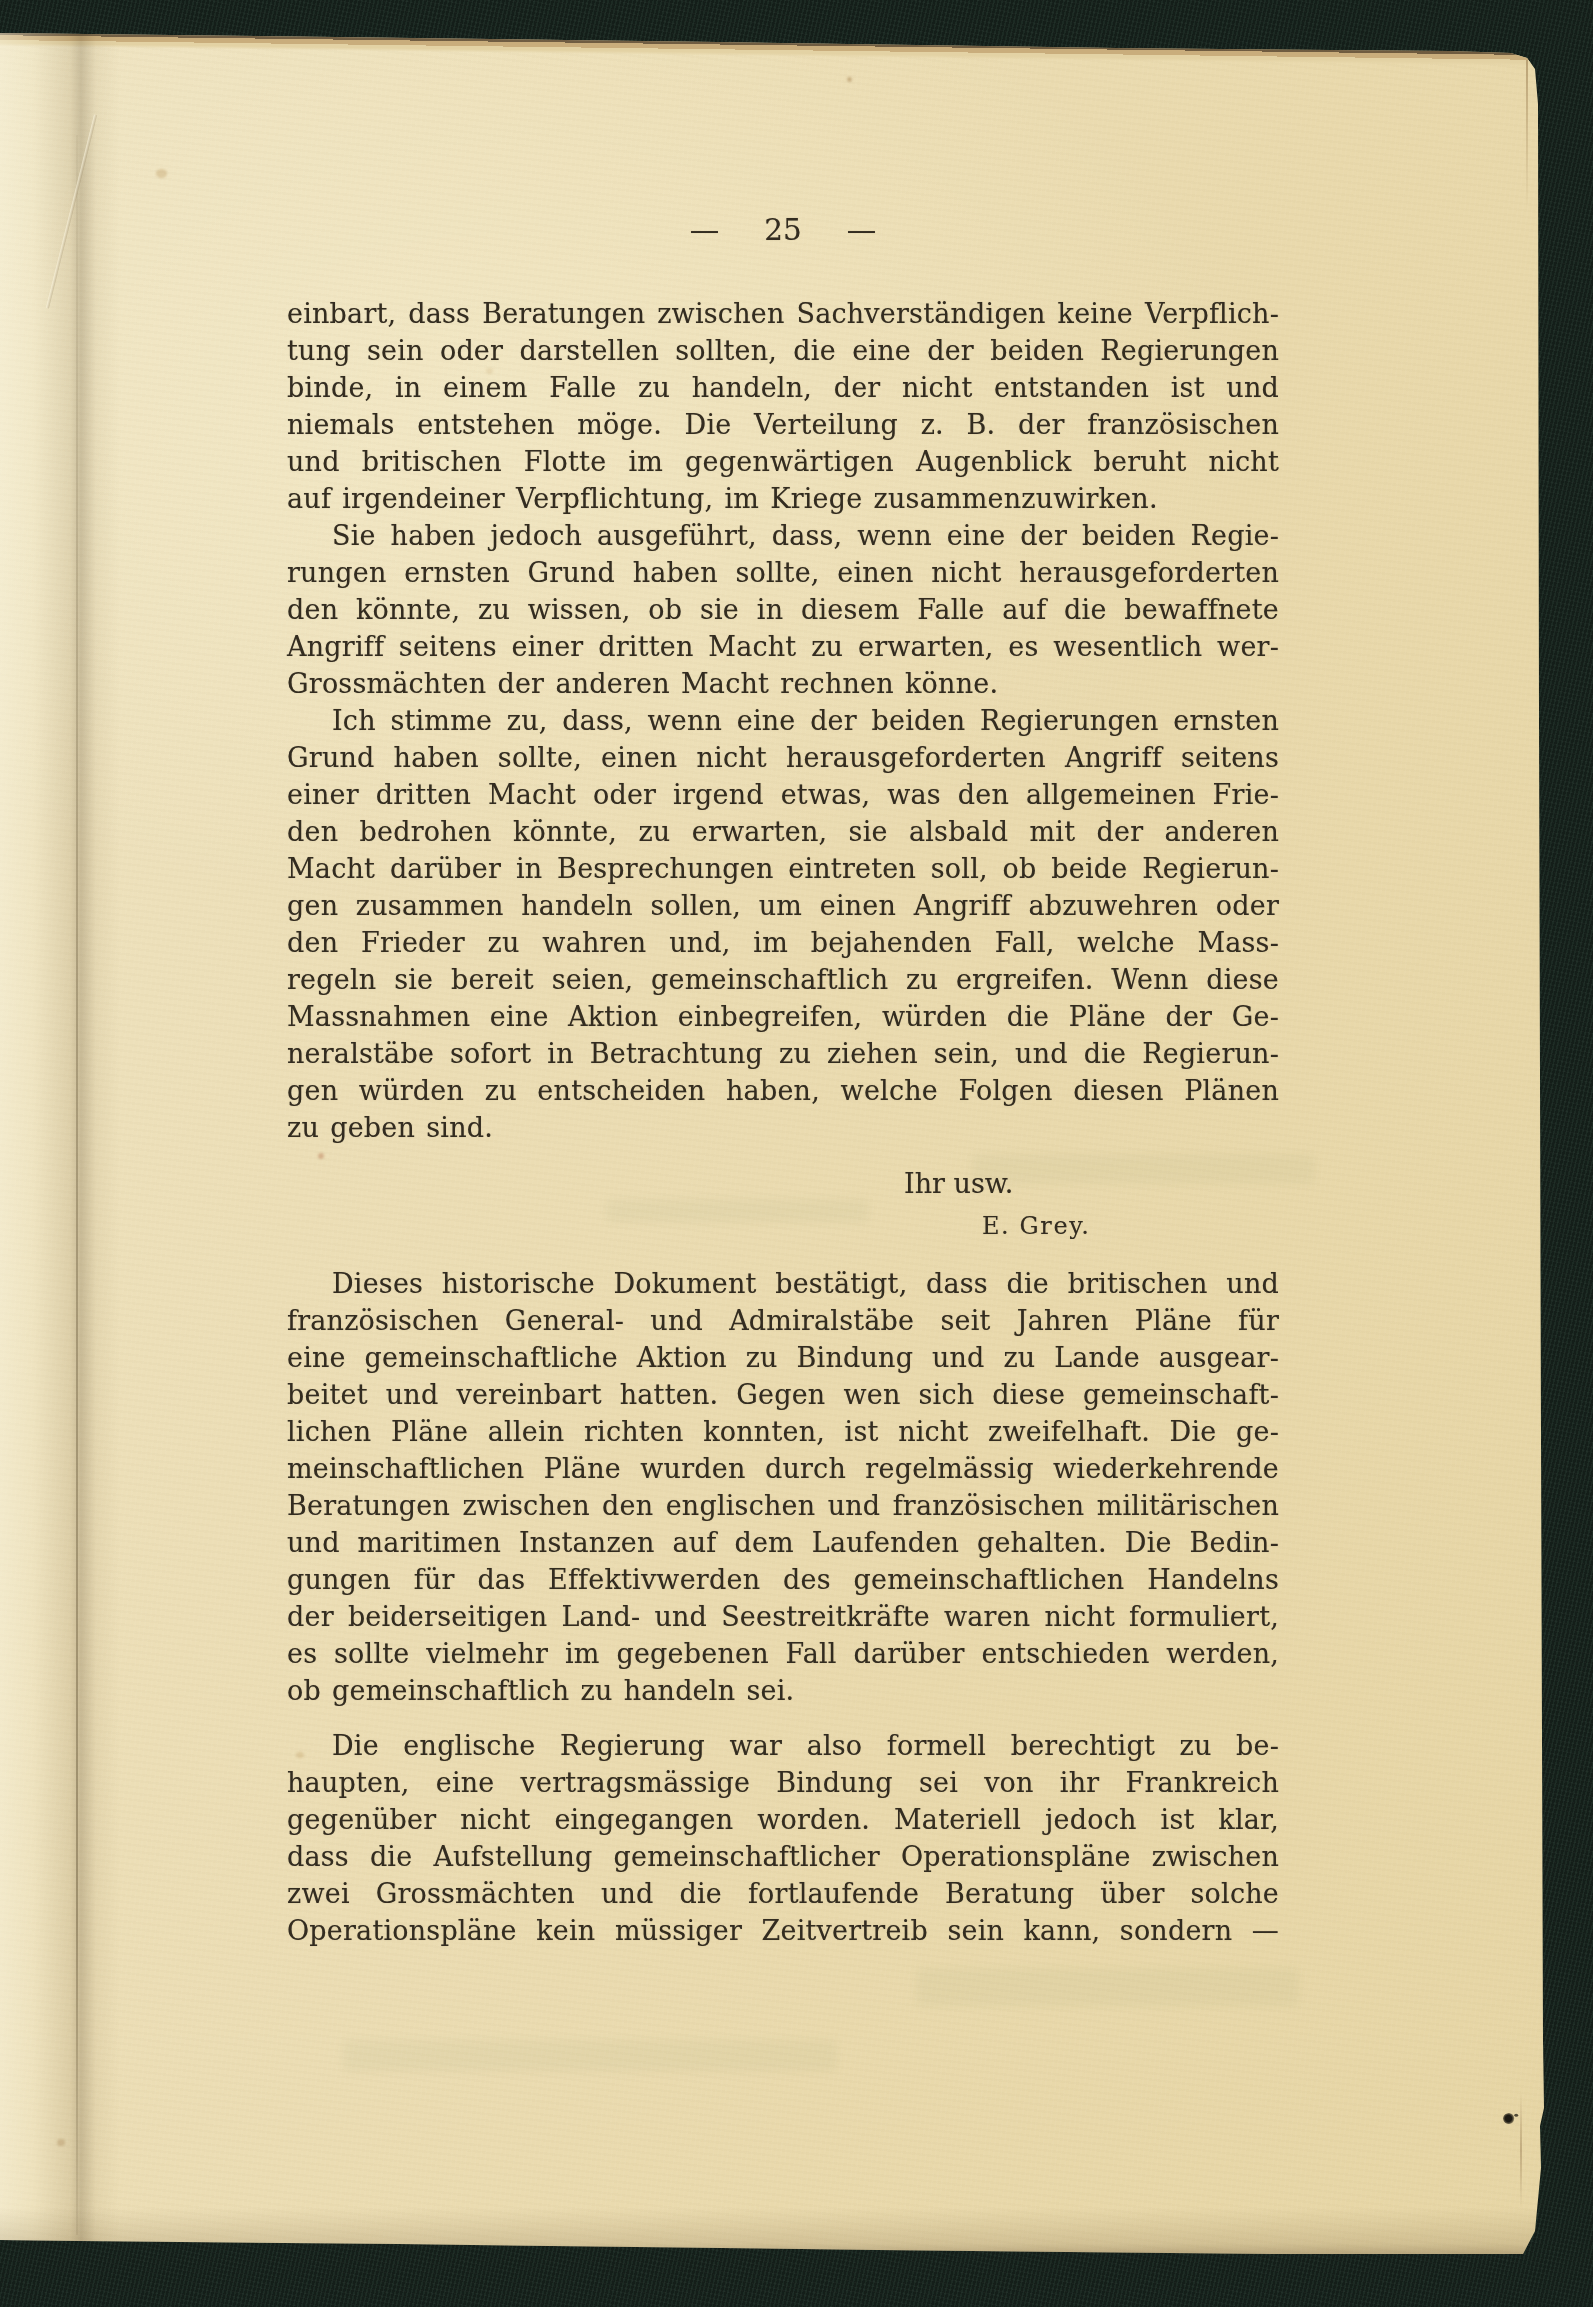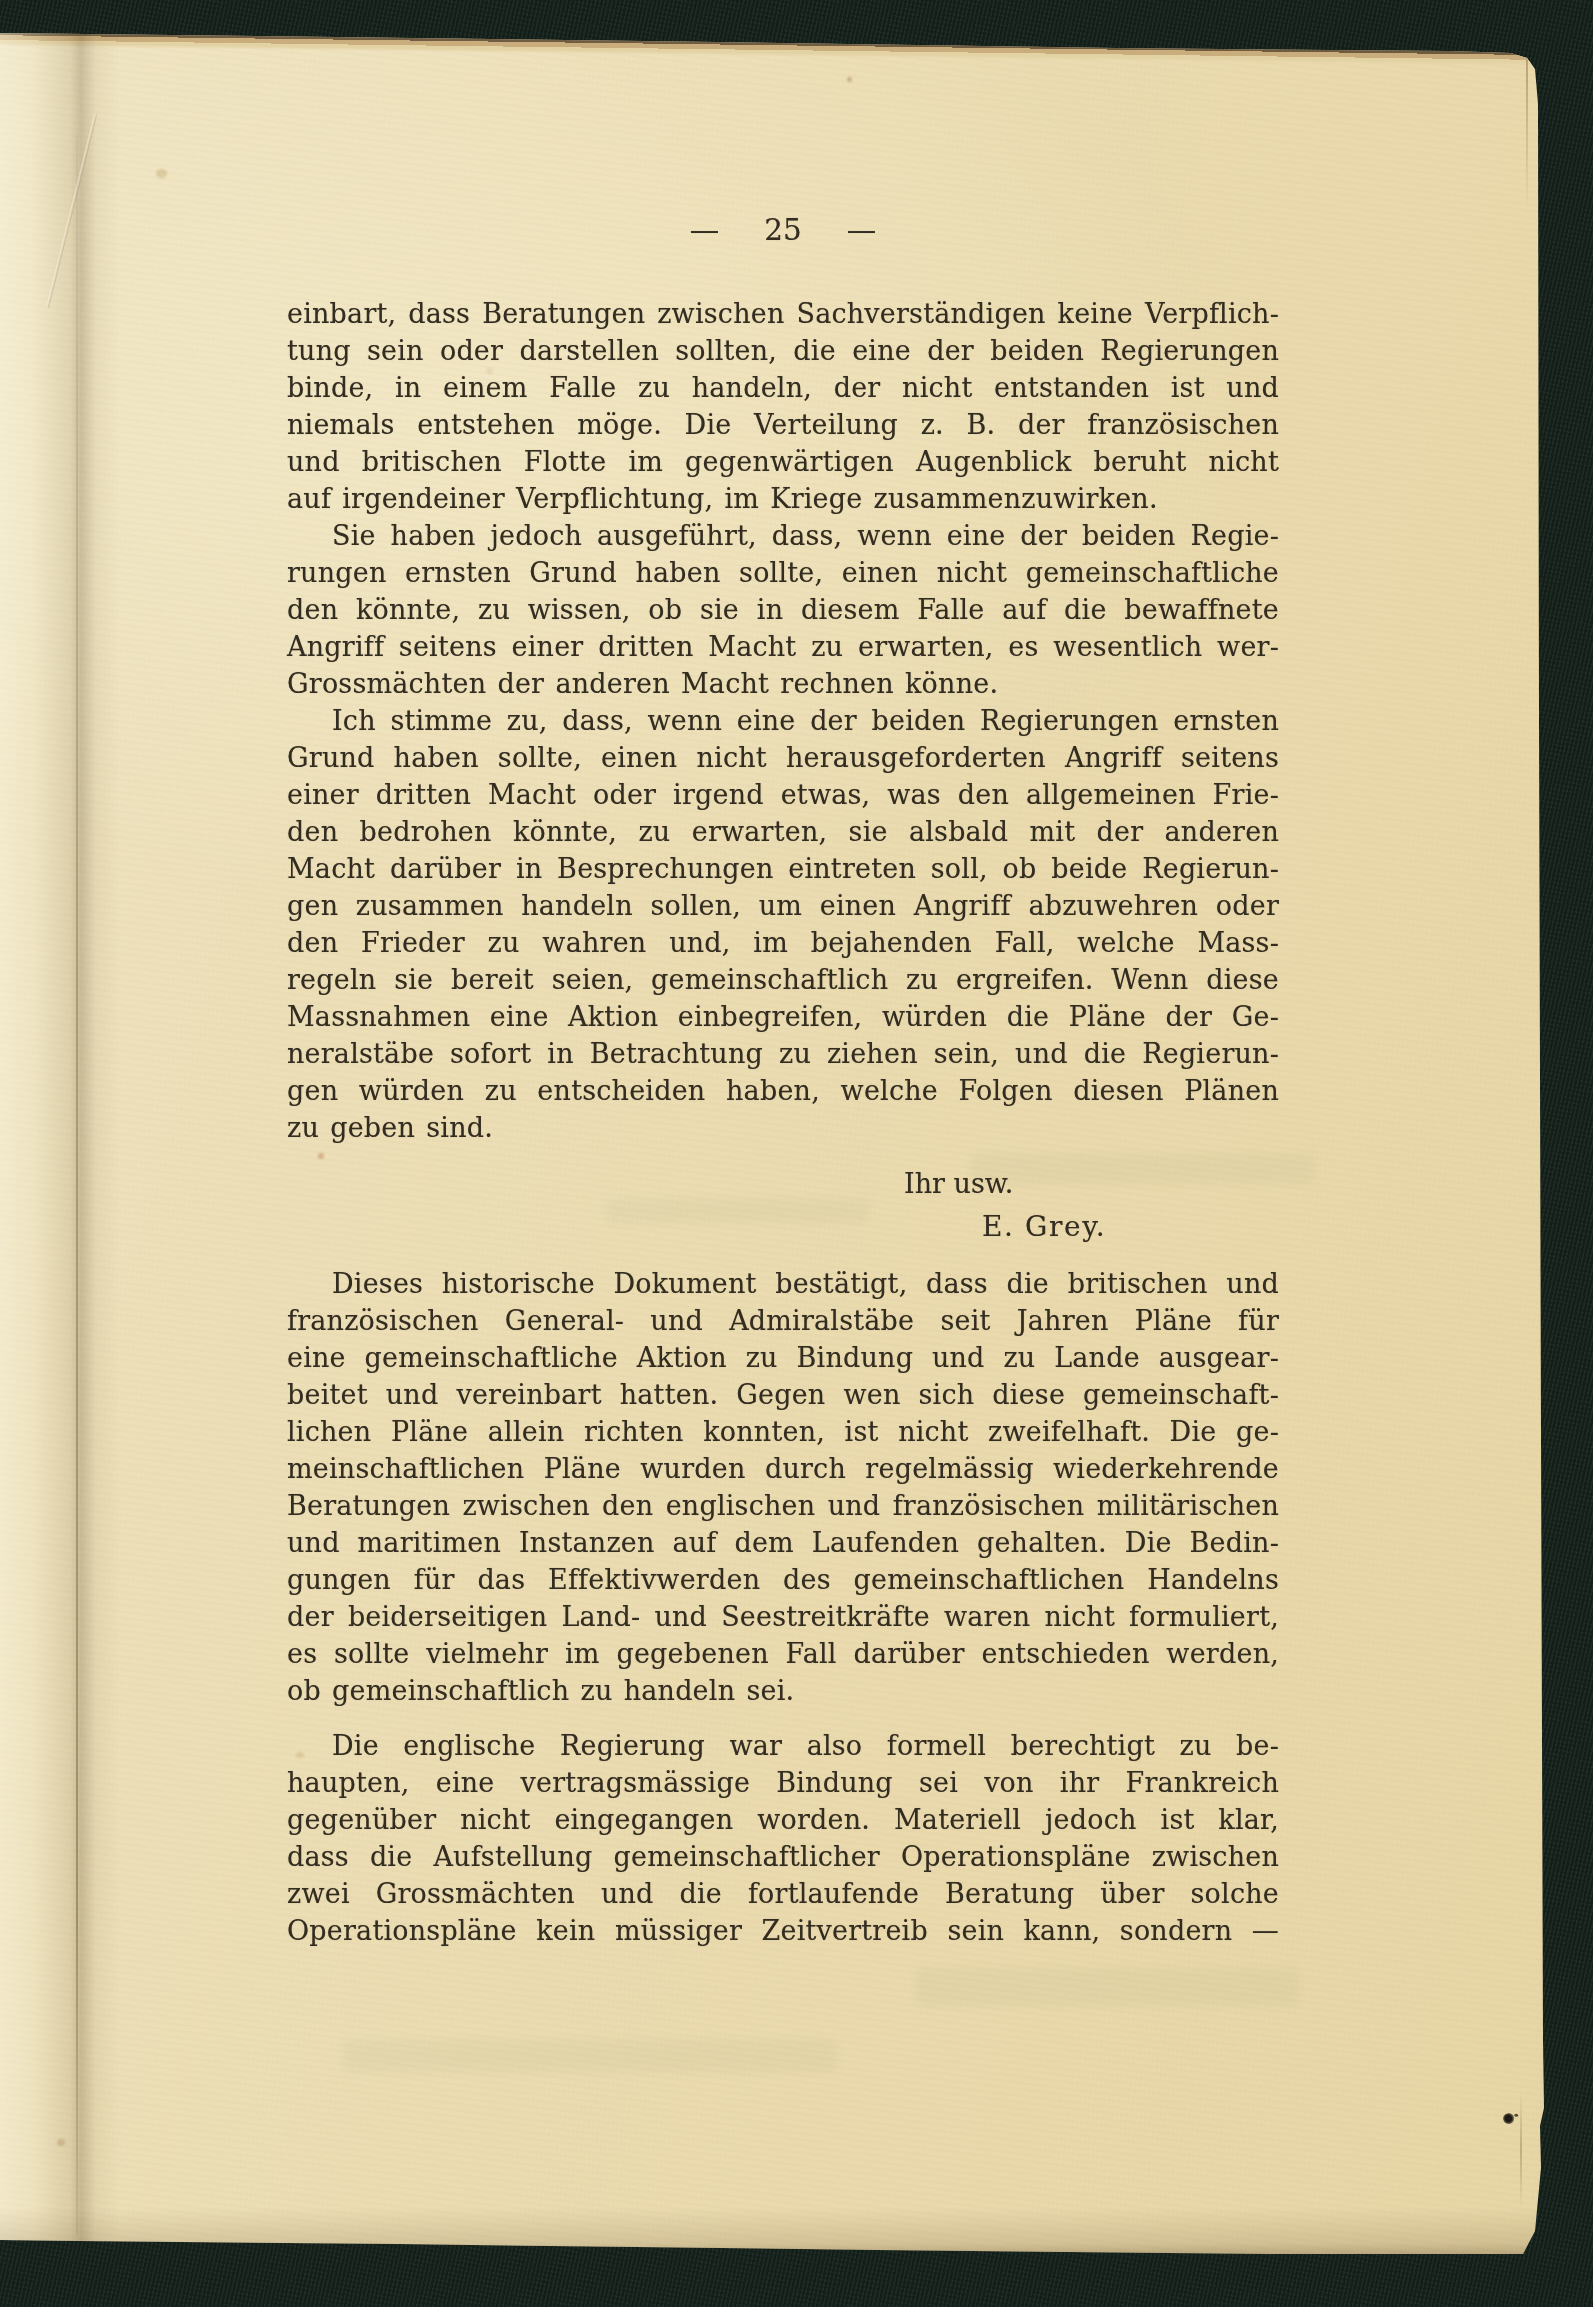--- a/index.html
+++ b/index.html
@@ -116,21 +116,21 @@
     text-align:justify; text-align-last:justify;
   }
   .line.short { text-align-last:left; }
   .para.indent .line:first-child { text-indent:45px; }
   .closing-salutation {
     position:absolute; left:867px; top:1165px;
     font-size:27px; line-height:37px;margin-left:37px;
   }
   .closing-signature {
     position:absolute; left:982px; top:1208px;
-    font-size:28px; line-height:37px; letter-spacing:1.6px;text-align:center;
+    font-size:24px; line-height:37px; letter-spacing:1.6px;text-align:center;
   }
 </style>
 </head>
 <body>
 
 <div class="bg-noise"></div>
 
 <div class="page">
   <div class="paper-grain"></div>
   <div class="top-sheets"></div>
@@ -161,21 +161,21 @@
     <div class="para">
       <div class="line">einbart, dass Beratungen zwischen Sachverständigen keine Verpflich-</div>
       <div class="line">tung sein oder darstellen sollten, die eine der beiden Regierungen</div>
       <div class="line">binde, in einem Falle zu handeln, der nicht entstanden ist und</div>
       <div class="line">niemals entstehen möge. Die Verteilung z. B. der französischen</div>
       <div class="line">und britischen Flotte im gegenwärtigen Augenblick beruht nicht</div>
       <div class="line short">auf irgendeiner Verpflichtung, im Kriege zusammenzuwirken.</div>
     </div>
     <div class="para indent">
       <div class="line">Sie haben jedoch ausgeführt, dass, wenn eine der beiden Regie-</div>
-      <div class="line">rungen ernsten Grund haben sollte, einen nicht gemeinschaftliche</div>
+      <div class="line">rungen ernsten Grund haben sollte, einen nicht herausgeforderten</div>
       <div class="line">den könnte, zu wissen, ob sie in diesem Falle auf die bewaffnete</div>
       <div class="line">Angriff seitens einer dritten Macht zu erwarten, es wesentlich wer-</div>
       <div class="line short">Grossmächten der anderen Macht rechnen könne.</div>
     </div>
     <div class="para indent">
       <div class="line">Ich stimme zu, dass, wenn eine der beiden Regierungen ernsten</div>
       <div class="line">Grund haben sollte, einen nicht herausgeforderten Angriff seitens</div>
       <div class="line">einer dritten Macht oder irgend etwas, was den allgemeinen Frie-</div>
       <div class="line">den bedrohen könnte, zu erwarten, sie alsbald mit der anderen</div>
       <div class="line">Macht darüber in Besprechungen eintreten soll, ob beide Regierun-</div>

